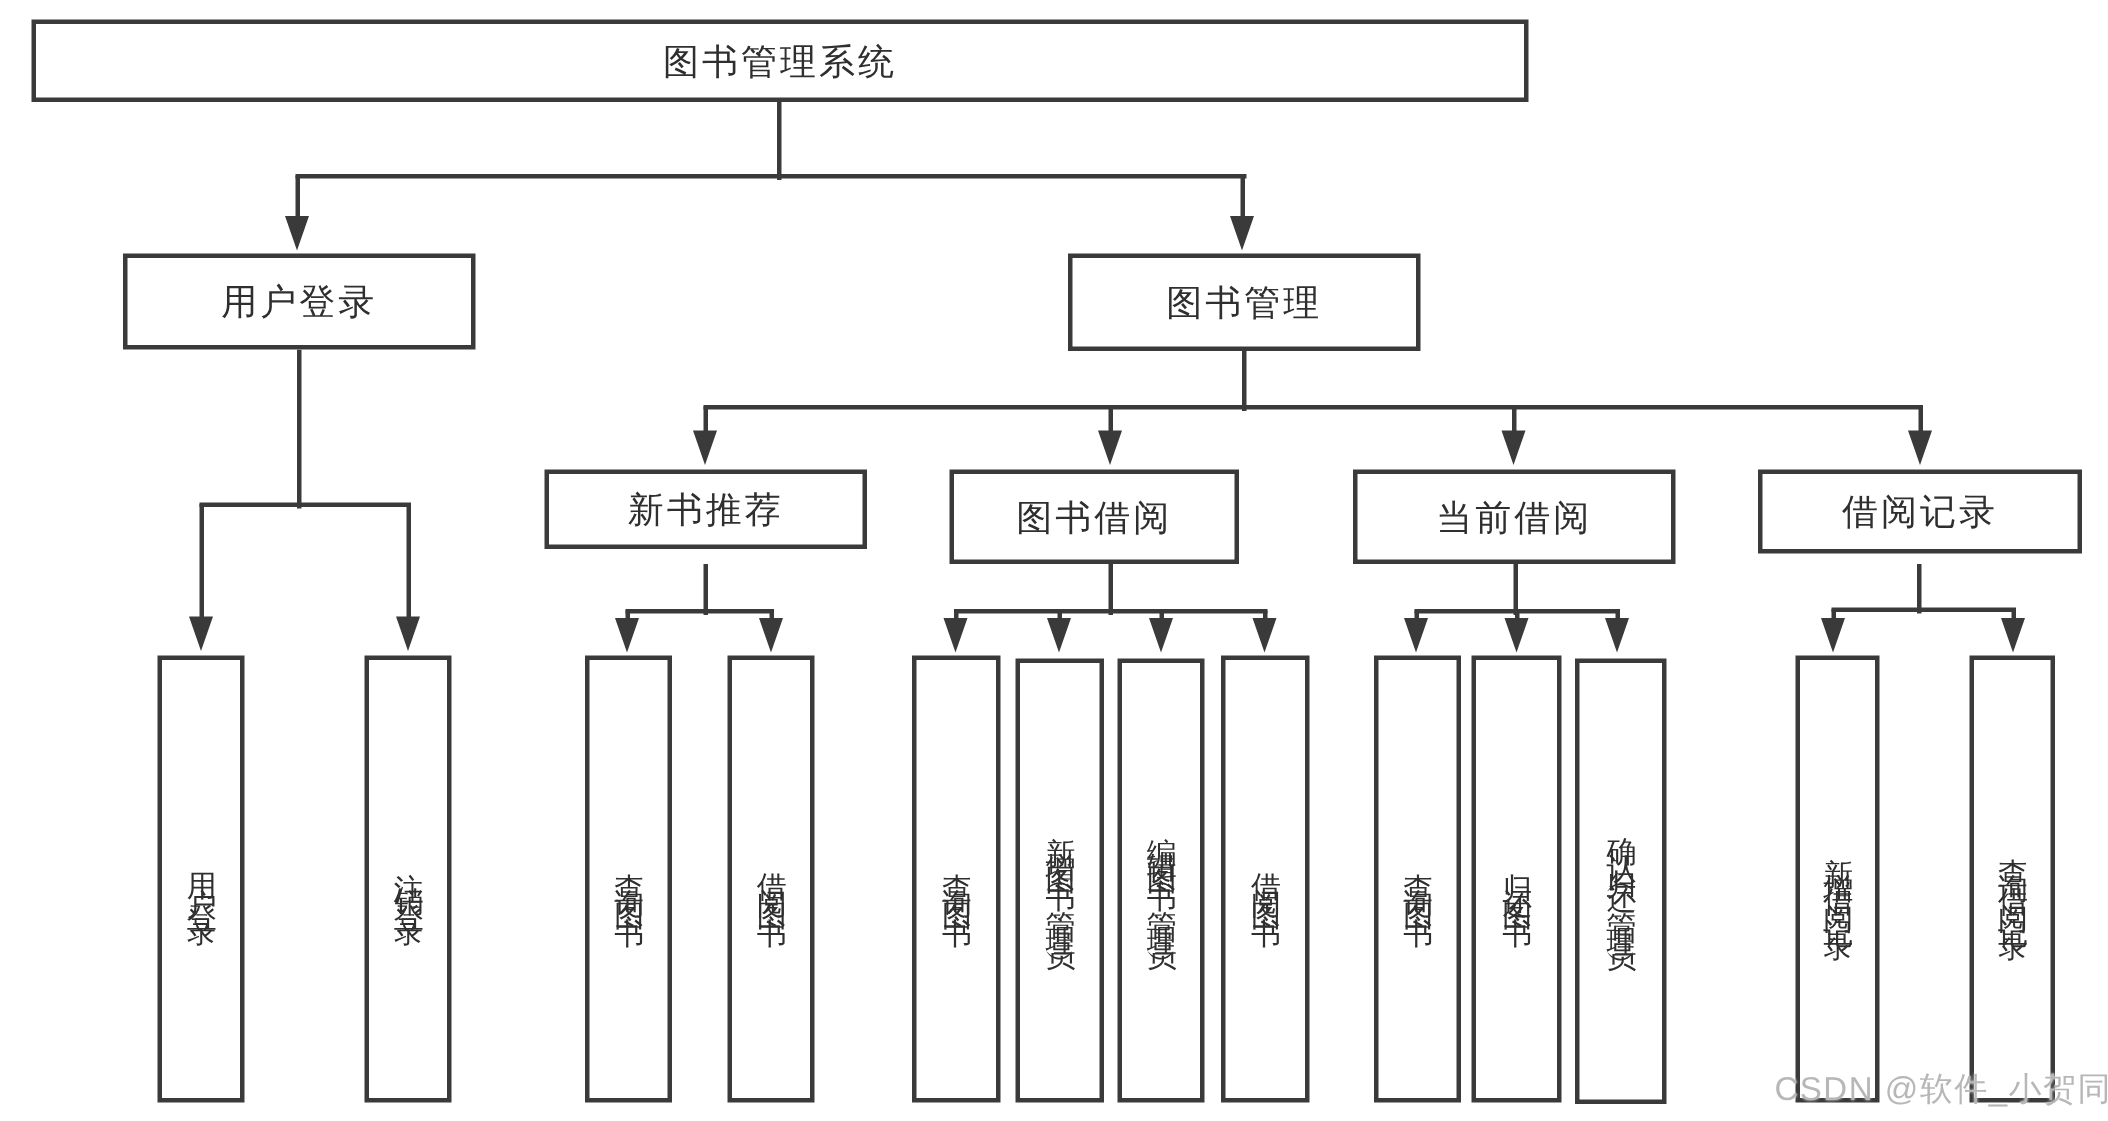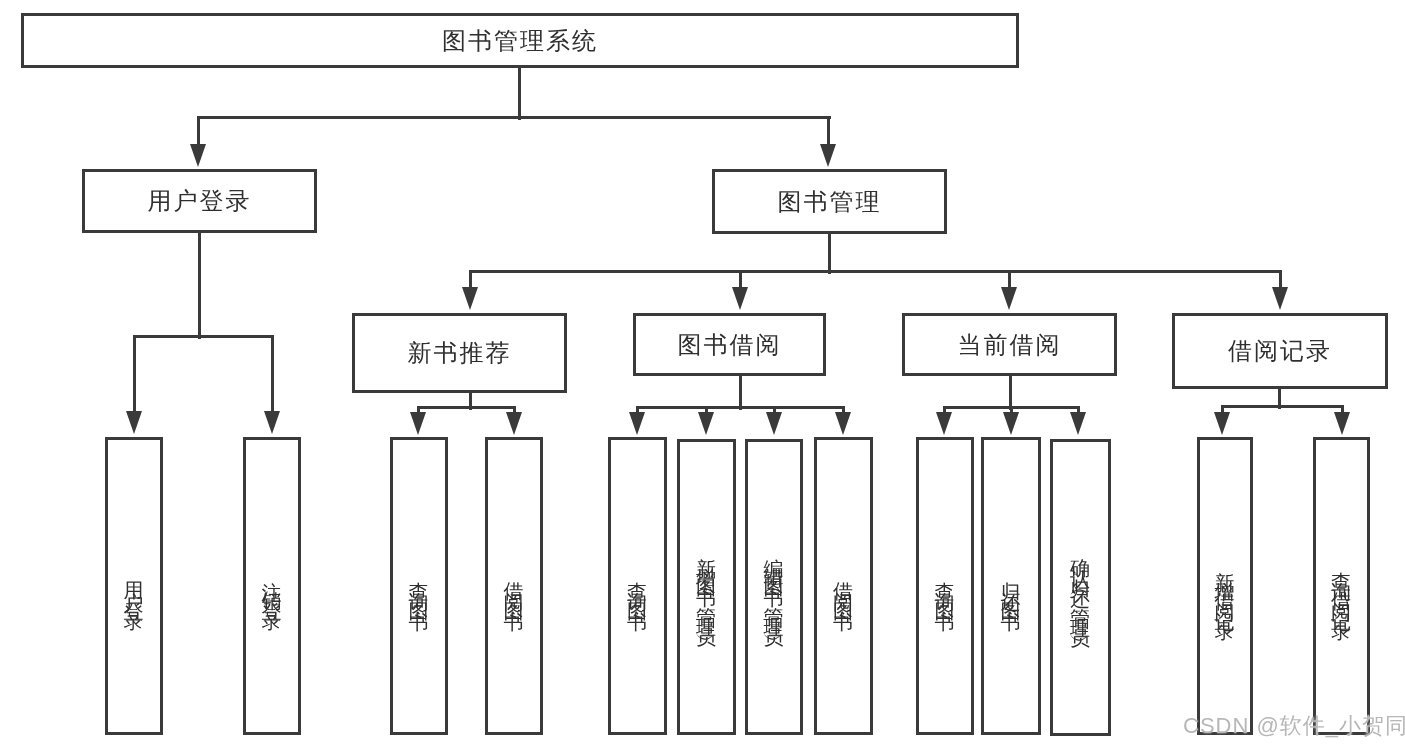--- a/index.html
+++ b/index.html
@@ -125,30 +125,30 @@
     <span>图书管理系统</span>
   </div>
 
   <div class="node hbox" style="left:82px;top:169px;width:235px;height:64px">
     <span>用户登录</span>
   </div>
   <div class="node hbox" style="left:712px;top:169px;width:235px;height:65px">
     <span>图书管理</span>
   </div>
 
-  <div class="node hbox" style="left:352px;top:313px;width:215px;height:80px">
+  <div class="node hbox" style="left:363px;top:313px;width:215px;height:53px">
     <span>新书推荐</span>
   </div>
   <div class="node hbox" style="left:633px;top:313px;width:193px;height:63px">
     <span>图书借阅</span>
   </div>
   <div class="node hbox" style="left:902px;top:313px;width:215px;height:63px">
     <span>当前借阅</span>
   </div>
-  <div class="node hbox" style="left:1172px;top:313px;width:216px;height:76px">
+  <div class="node hbox" style="left:1172px;top:313px;width:216px;height:56px">
     <span>借阅记录</span>
   </div>
 
   <div class="node leaf" style="left:105px;top:437px;width:58px;height:298px">
     <span>用户登录</span>
   </div>
   <div class="node leaf" style="left:243px;top:437px;width:58px;height:298px">
     <span>注销登录</span>
   </div>
 

